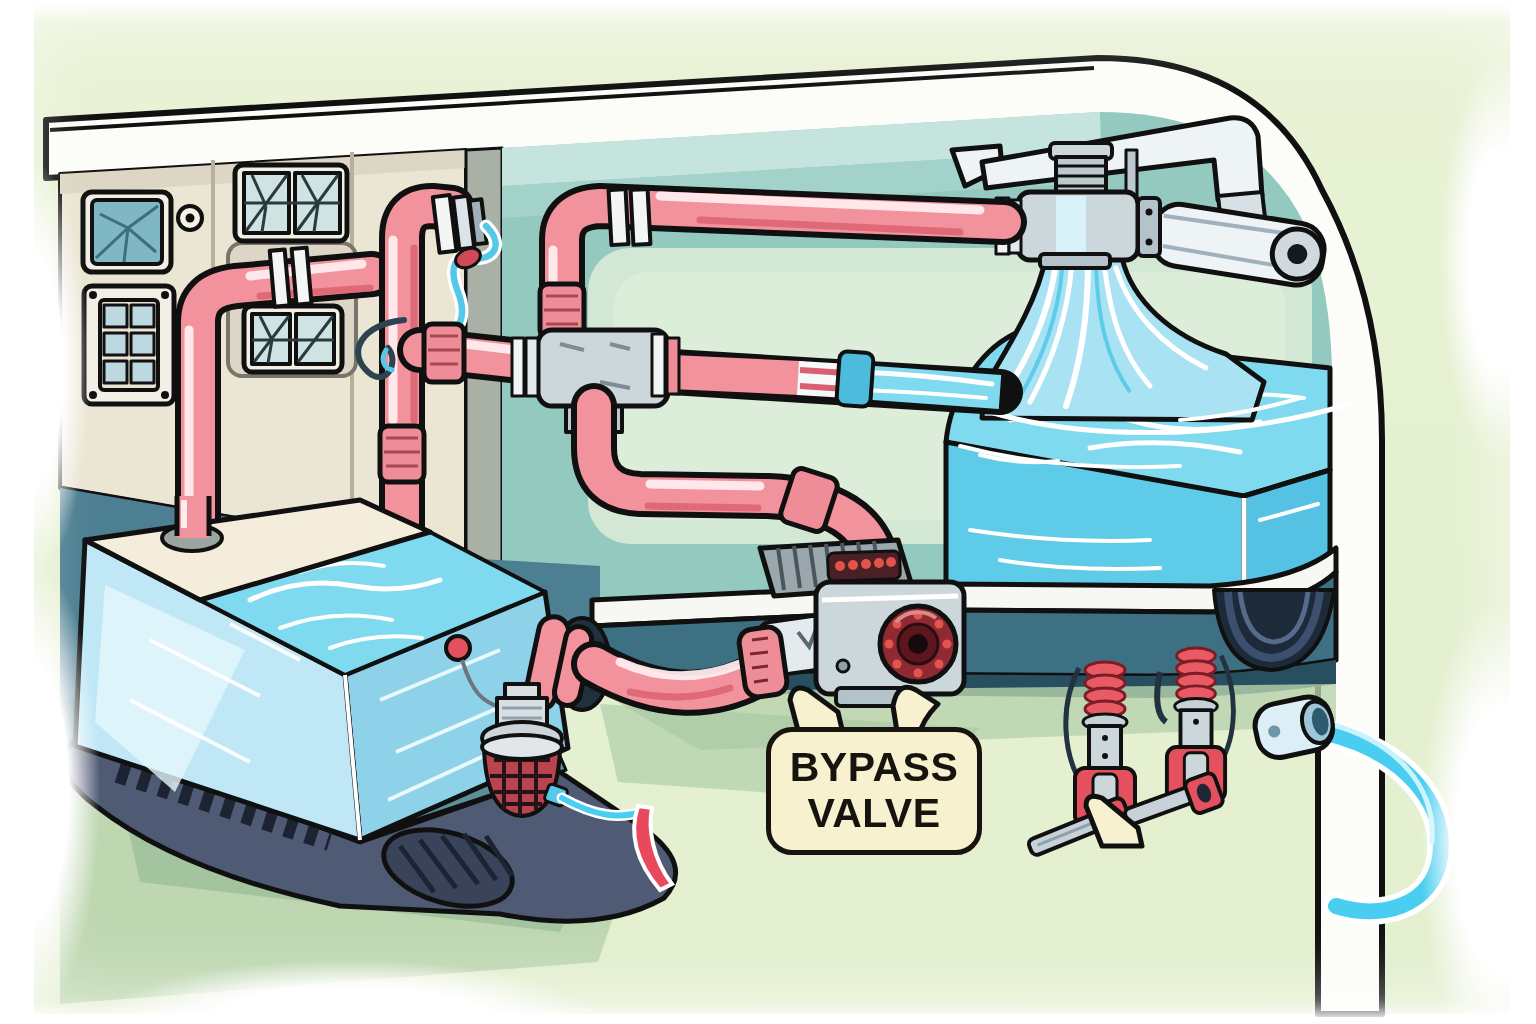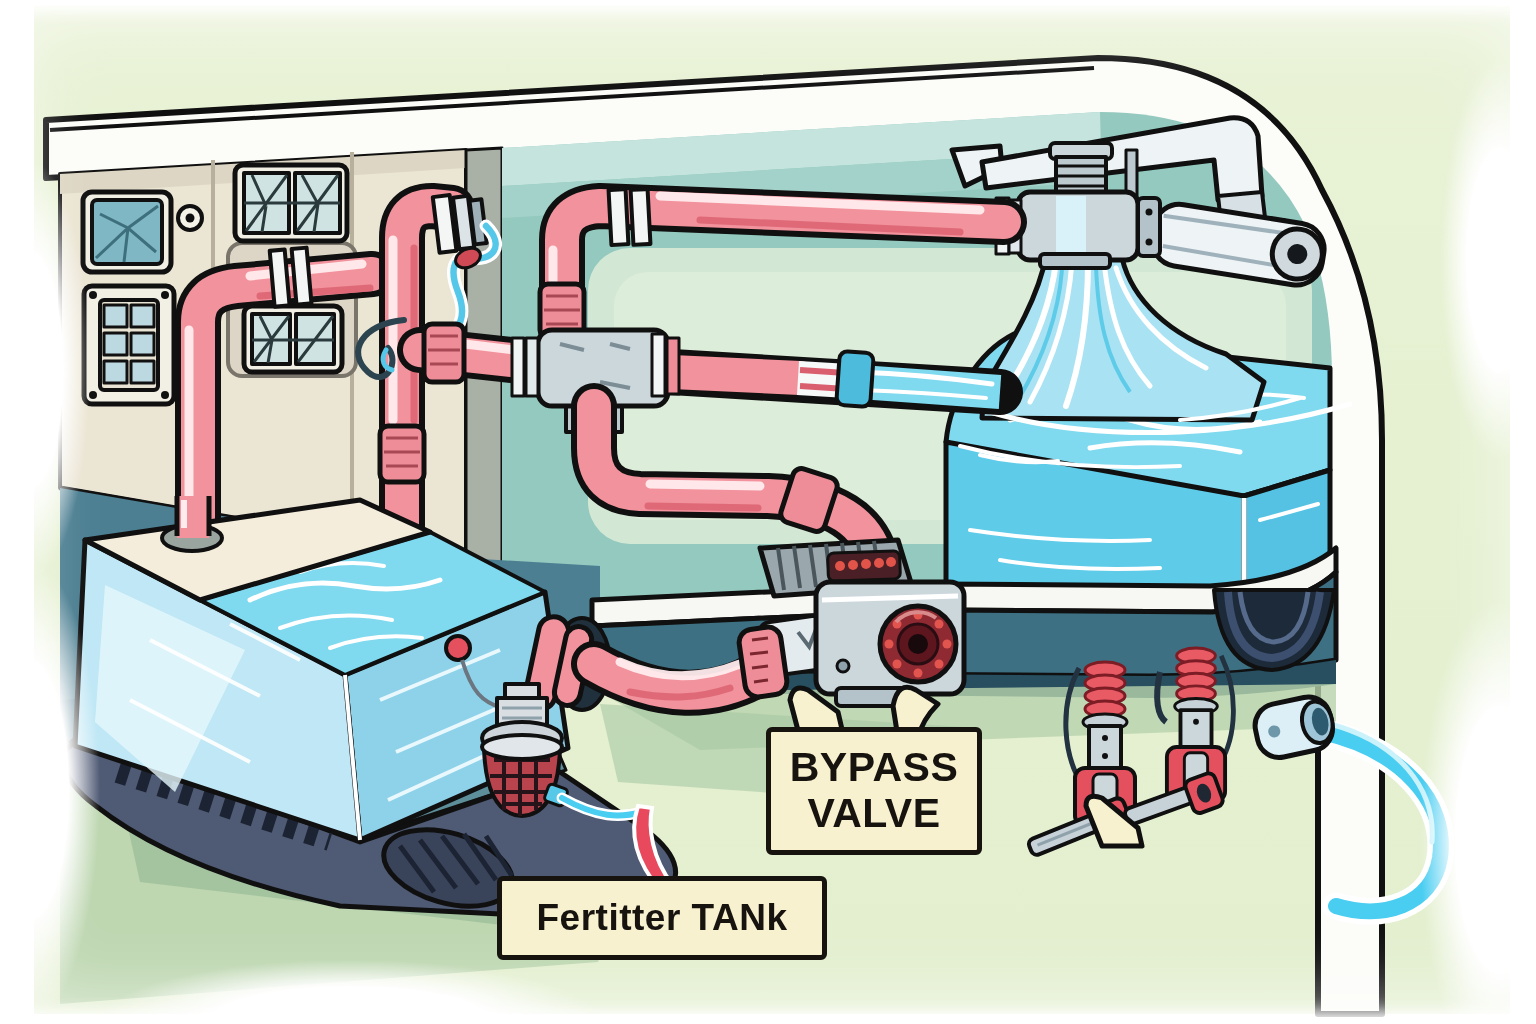--- a/index.html
+++ b/index.html
@@ -14,21 +14,21 @@
 
   
   .po{fill:none;stroke:#101010;stroke-width:46;stroke-linecap:round;stroke-linejoin:round}
   .pf{fill:none;stroke:var(--pipe_pink,#f2929c);stroke-width:34;stroke-linecap:round;stroke-linejoin:round}
   .ph{fill:none;stroke:#ffecee;stroke-width:9;stroke-linecap:round;opacity:.95}
   .pd{fill:none;stroke:var(--pipe_dark,#d95f6e);stroke-width:7;stroke-linecap:round;opacity:.8}
   .ink{stroke:#101010;stroke-linejoin:round}
   .swirl{fill:none;stroke:#ffffff;stroke-linecap:round}
 
   .callout{position:absolute;background:var(--label_bg,#f8f1cf);border:5px solid var(--label_border,#17130e);
-      border-radius:6px;color:#17130e;font-weight:bold;text-align:center;white-space:pre-line;
+      border-radius:26px;color:#17130e;font-weight:bold;text-align:center;white-space:pre-line;
       display:flex;align-items:center;justify-content:center;letter-spacing:.5px;z-index:5;}
   #tank-callout{left:497px;top:876px;width:320px;height:74px;font-size:37px;}
   #bypass-callout{left:766px;top:727px;width:206px;height:118px;font-size:41px;line-height:1.12;}
   #lowpoint-callout{left:1076px;top:836px;width:272px;height:120px;font-size:41px;line-height:1.12;}
 </style>
 </head>
 <body>
 
 <div id="stage">
   <div class="bg"></div>
@@ -404,21 +404,20 @@
     </g>
 
     <g>
       <path d="M800,738 L790,700 Q793,683 808,690 L838,712 L844,738 Z" fill="var(--label_bg,#f8f1cf)" class="ink" stroke-width="5"></path>
       <path d="M898,738 L893,706 Q898,680 916,690 L938,704 Q922,720 918,738 Z" fill="var(--label_bg,#f8f1cf)" class="ink" stroke-width="5"></path>
       <path d="M1102,846 L1086,806 Q1086,792 1102,798 L1138,828 L1142,846 Z" fill="var(--label_bg,#f8f1cf)" class="ink" stroke-width="5"></path>
       <path d="M638,806 C628,836 638,864 660,890 L672,884 C652,858 648,828 652,808 Z" fill="var(--arrow_red,#e8495d)" stroke="#ffffff" stroke-width="4"></path>
     </g>
   </svg>
 
-  <div class="callout" id="tank-callout">Fertitter TANk</div>
   <div class="callout" id="bypass-callout">BYPASS
 VALVE</div>
 
   <div class="blob" style="left:-30px;top:160px;width:120px;height:420px;"></div>
   <div class="blob" style="left:-40px;top:560px;width:140px;height:460px;"></div>
   <div class="blob" style="left:1420px;top:600px;width:160px;height:480px;"></div>
   <div class="blob" style="left:1440px;top:60px;width:120px;height:400px;"></div>
   <div class="blob" style="left:100px;top:960px;width:500px;height:120px;"></div>
   <div class="vignette"></div>
 </div>

